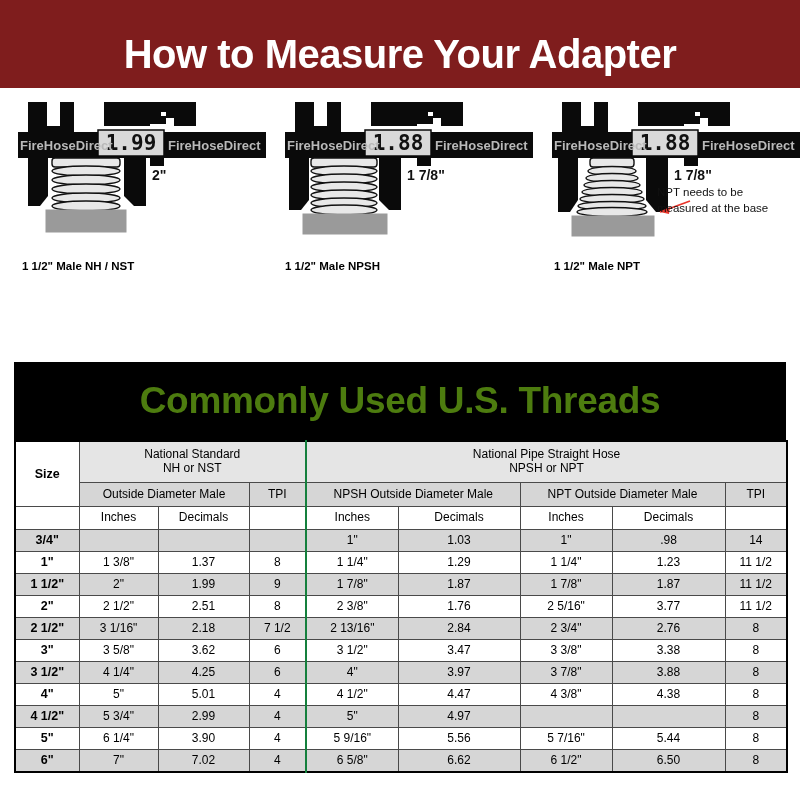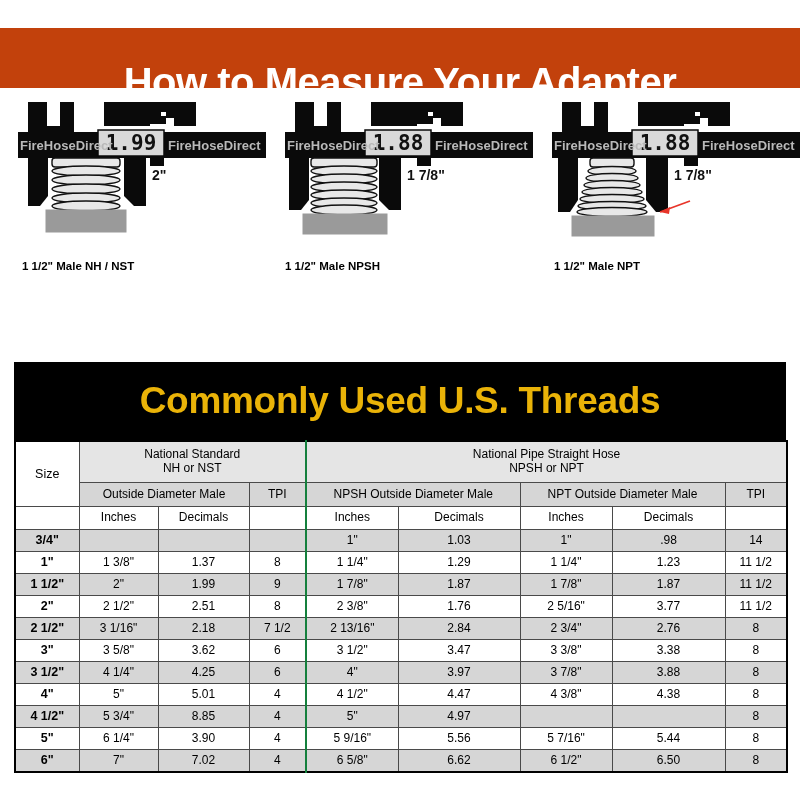--- a/index.html
+++ b/index.html
@@ -1,21 +1,21 @@
 <!DOCTYPE html>
 <html><head>
 <meta charset="utf-8">
 <style>
   html,body{margin:0;padding:0;background:#fff;}
   body{width:800px;height:800px;font-family:"Liberation Sans",sans-serif;color:#000;overflow:hidden;position:relative;}
 
   
   .top-banner{
-    position:absolute;left:0;top:0;width:800px;height:109px;background:#c2410c;
-    display:flex;align-items:center;justify-content:center;margin-top:28px;
+    position:absolute;left:0;top:0;width:800px;height:109px;background:#7f1d1d;
+    display:flex;align-items:center;justify-content:center;
   }
   .top-banner .t{
     color:#fff;font-weight:bold;font-size:40px;letter-spacing:-0.5px;
     font-family:"Liberation Sans",sans-serif;white-space:nowrap;
   }
 
   
   .diagrams{position:absolute;left:0;top:88px;width:800px;height:262px;background:#fff;}
   .diagram{position:absolute;top:0;width:266px;height:262px;}
   .d1{left:0;} .d2{left:267px;} .d3{left:534px;}
@@ -39,34 +39,34 @@
     color:#f4f4f4;font-size:33px;font-weight:bold;letter-spacing:-1px;
     font-family:"Liberation Sans",sans-serif;white-space:nowrap;
   }
 
   
   .low-banner{
     position:absolute;left:14px;top:362px;width:772px;height:78px;background:#000;
     display:flex;align-items:center;justify-content:center;
   }
   .low-banner .t{
-    color:#eab308;font-weight:bold;font-size:37px;letter-spacing:-0.3px;white-space:nowrap;
+    color:#4d7c0f;font-weight:bold;font-size:37px;letter-spacing:-0.3px;white-space:nowrap;
   }
 
   
   .tbl-wrap{position:absolute;left:14px;top:440px;width:772px;}
   table{border-collapse:collapse;width:772px;table-layout:fixed;
         font-size:11.5px;}
   th,td{border:1px solid #4a4a4a;text-align:center;padding:0;height:21px;
         font-weight:normal;line-height:1.15;}
   thead th{background:#fff;}
   th.grp{font-size:12px;height:40px;background:#e5e5e5;}
   th.sub{background:#d6d6d6;font-size:12px;height:23px;margin-left:36px;}
   th.sub2{background:#fff;font-size:12px;height:22px;margin-top:8px;}
-  th.size{background:#fff;font-weight:normal;font-size:12.5px;}
+  th.size{background:#fff;font-weight:bold;font-size:12.5px;}
   td{font-size:12px;}
   td.sz{font-weight:bold;font-size:12.5px;}
   tbody tr.alt td{background:#d6d6d6;}
   tbody tr td{background:#fff;}
   .thick-l{border-left:2px solid #15803d;}
   .outer{border:2px solid #000;}
 </style>
 </head>
 <body>
 
@@ -169,20 +169,24 @@
       </g>
       <rect x="38" y="128" width="82" height="20" fill="#9a9a9a" stroke="#9a9a9a"></rect>
       <text x="140" y="92" font-family="'Liberation Sans',sans-serif" font-size="14" font-weight="bold" fill="#111">1 7/8"</text>
 
       <g>
         <line x1="156" y1="113" x2="126" y2="124" stroke="#e8352a" stroke-width="1.8"></line>
         <polygon points="126,124 136,119 135,126" fill="#e8352a"></polygon>
       </g>
       <text x="120" y="106" font-family="'Liberation Sans',sans-serif" font-size="11.5" fill="#111" style="display:none">x</text>
     </svg>
+    <div style="position:absolute;left:123px;top:97px;font-size:11.5px;line-height:1.35;color:#111;">
+      <div>NPT needs to be</div>
+      <div>measured at the base</div>
+    </div>
     <div class="cap">1 1/2" Male NPT</div>
   </div>
 
   <div class="wm">
     <div class="ring"></div>
     <div class="wt">FireHoseDirect</div>
   </div>
 </div>
 
 <div class="low-banner">
@@ -318,21 +322,21 @@
           <td>4</td>
           <td class="thick-l">4 1/2"</td>
           <td>4.47</td>
           <td>4 3/8"</td>
           <td>4.38</td>
           <td>8</td>
         </tr>
         <tr class="alt">
           <td class="sz">4 1/2"</td>
           <td>5 3/4"</td>
-          <td>8.85</td>
+          <td>2.99</td>
           <td>4</td>
           <td class="thick-l">5"</td>
           <td>4.97</td>
           <td></td>
           <td></td>
           <td>8</td>
         </tr>
         <tr>
           <td class="sz">5"</td>
           <td>6 1/4"</td>

